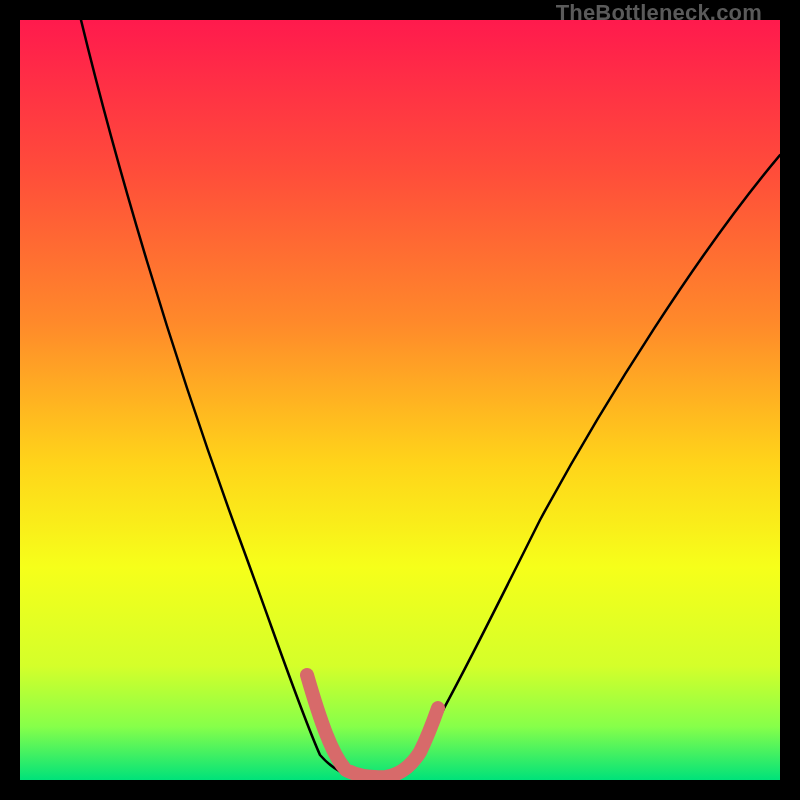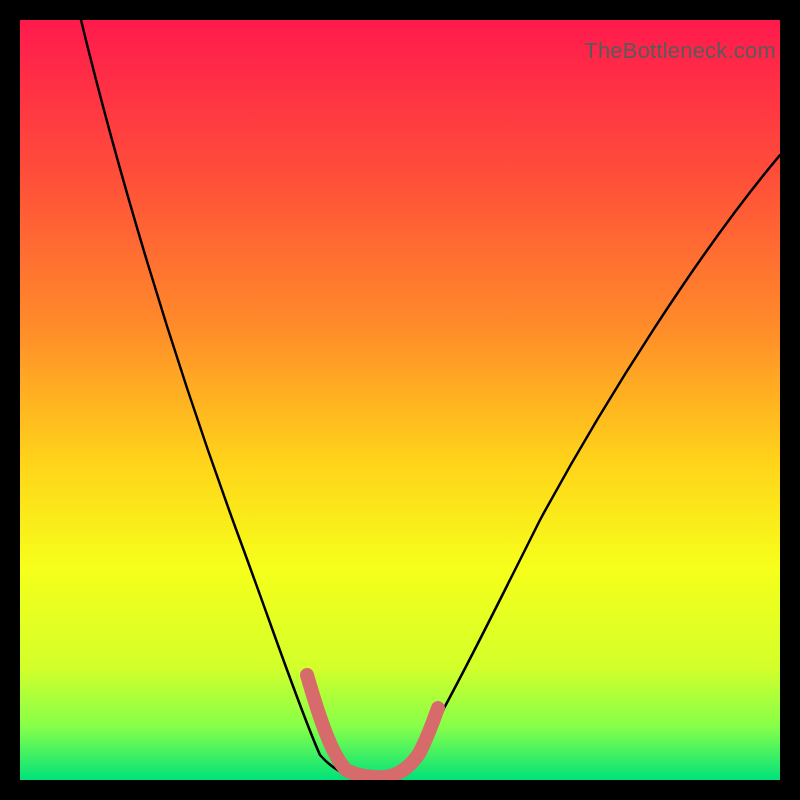--- a/index.html
+++ b/index.html
@@ -15,27 +15,26 @@
     position: absolute;
     left: 20px;
     top: 20px;
     width: 760px;
     height: 760px;
     background: #000;
   }
   .watermark {
     position: absolute;
     top: 0px;
-    right: 24px;
+    right: 38px;
     font-size: 22px;
-    font-weight: 400;
+    font-weight: 700;
     color: #5a5a5a;
     letter-spacing: 0.2px;
     user-select: none;
-    margin-top: 38px;
   }
   svg {
     display: block;
   }
 </style>
 </head>
 <body>
 
 <div class="frame">
   <svg width="760" height="760" viewBox="0 0 760 760">

